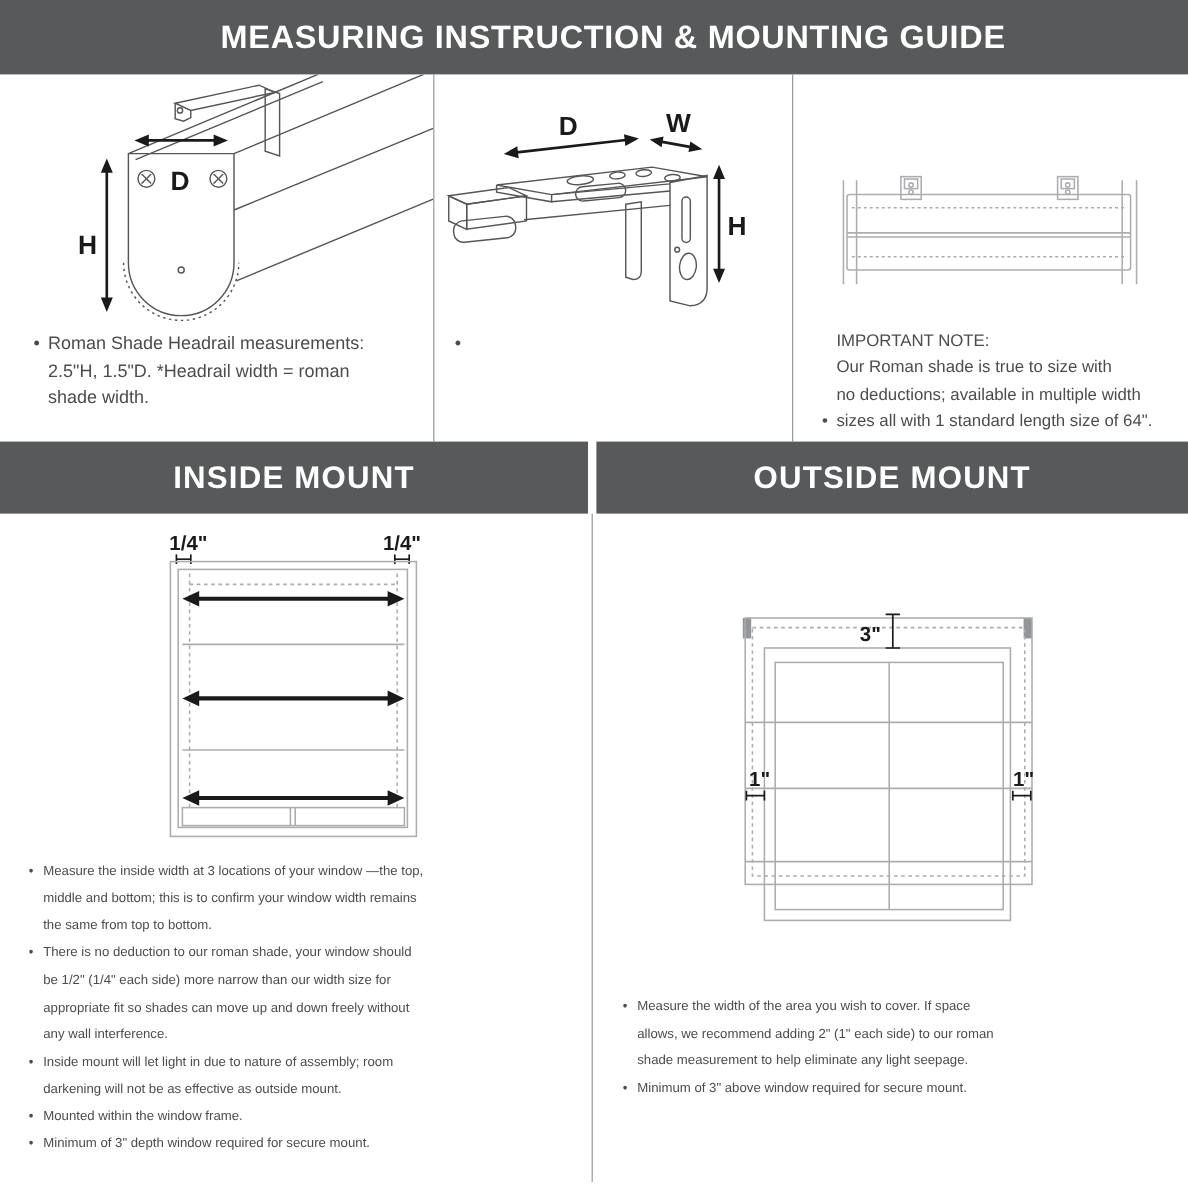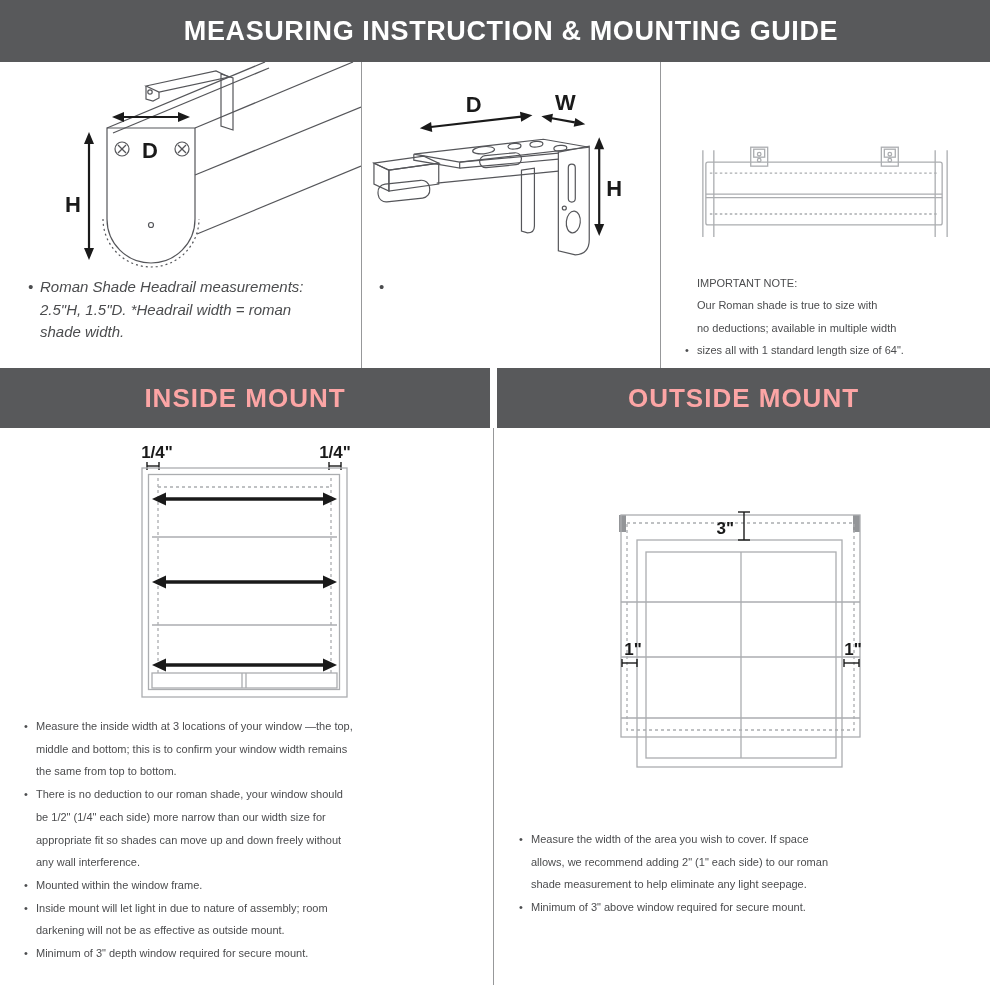--- a/index.html
+++ b/index.html
@@ -15,21 +15,21 @@
   .vdiv{position:absolute;width:1px;background:#97989a;}
   .panel{position:absolute;top:62px;height:306px;}
   .caption{position:absolute;display:flex;font-size:15px;line-height:22.5px;}
   .caption .dot{width:12px;flex:0 0 12px;}
   .caption .dot::before{content:"•";}
   .lines{white-space:pre-line;}
   .mount-bar{
     position:absolute;top:368px;height:60px;background:#58595b;
     display:flex;align-items:center;justify-content:center;
   }
-  .mount-title{color:#fca5a5;font-size:26px;font-weight:bold;letter-spacing:1px;}
+  .mount-title{color:#ffffff;font-size:26px;font-weight:bold;letter-spacing:1px;}
   .bcol{position:absolute;top:428px;height:562px;}
   .bullets{position:absolute;font-size:11px;line-height:22.7px;}
   .bullet-item{display:flex;}
   .bullet-item .dot{width:12px;flex:0 0 12px;}
   .bullet-item .dot::before{content:"•";}
   svg{display:block;}
   .lineart{stroke:#55565a;fill:none;stroke-width:1.2;}
   .lite{stroke:#abadb0;fill:none;stroke-width:1.3;}
   .blk{stroke:#1a1a1a;fill:none;}
   .fillblk{fill:#1a1a1a;stroke:none;}
@@ -70,21 +70,21 @@
     <line class="blk" x1="122" y1="55" x2="180" y2="55" stroke-width="2.2"></line>
     <polygon class="fillblk" points="112,55 124,50 124,60"></polygon>
     <polygon class="fillblk" points="190,55 178,50 178,60"></polygon>
     <text class="lbl" x="150" y="96" font-size="22" text-anchor="middle">D</text>
 
     <line class="blk" x1="89" y1="80" x2="89" y2="188" stroke-width="2.2"></line>
     <polygon class="fillblk" points="89,70 84,82 94,82"></polygon>
     <polygon class="fillblk" points="89,198 84,186 94,186"></polygon>
     <text class="lbl" x="73" y="150" font-size="22" text-anchor="middle">H</text>
   </svg>
-  <div class="caption" style="left:28px;top:214px;width:320px;font-style:italic;">
+  <div class="caption" style="left:28px;top:214px;width:320px;">
     <span class="dot"></span>
     <div class="lines">Roman Shade Headrail measurements:
 2.5"H, 1.5"D. *Headrail width = roman
 shade width.</div>
   </div>
 </div>
 <div class="vdiv" style="left:361px;top:62px;height:306px;"></div>
 
 <div class="panel" style="left:362px;width:298px;">
   <svg width="298" height="306" viewBox="0 0 299 306">
@@ -150,21 +150,21 @@
 
     <rect class="lite" x="90" y="85" width="17" height="19" fill="#ffffff" stroke-width="1.2"></rect>
     <rect class="lite" x="93" y="87" width="11" height="8" stroke-width="1"></rect>
     <circle class="lite" cx="98.5" cy="92" r="1.8" stroke-width="1"></circle>
     <circle class="lite" cx="98.5" cy="98" r="1.8" stroke-width="1"></circle>
     <rect class="lite" x="221" y="85" width="17" height="19" fill="#ffffff" stroke-width="1.2"></rect>
     <rect class="lite" x="224" y="87" width="11" height="8" stroke-width="1"></rect>
     <circle class="lite" cx="229.5" cy="92" r="1.8" stroke-width="1"></circle>
     <circle class="lite" cx="229.5" cy="98" r="1.8" stroke-width="1"></circle>
   </svg>
-  <div class="caption" style="left:24px;top:210px;width:300px;font-size:11px;line-height:22.4px;align-items:flex-end;">
+  <div class="caption" style="left:24px;top:210px;width:300px;font-size:14px;line-height:22.4px;align-items:flex-end;">
     <span class="dot"></span>
     <div class="lines">IMPORTANT NOTE:
 Our Roman shade is true to size with
 no deductions; available in multiple width
 sizes all with 1 standard length size of 64".</div>
   </div>
 </div>
 
 <div class="mount-bar" style="left:0;width:490px;">
   <div class="mount-title">INSIDE MOUNT</div>
@@ -224,26 +224,26 @@
       </div>
     <div class="bullet-item">
         <span class="dot"></span>
         <span class="lines">There is no deduction to our roman shade, your window should
 be 1/2" (1/4" each side) more narrow than our width size for
 appropriate fit so shades can move up and down freely without
 any wall interference.</span>
       </div>
     <div class="bullet-item">
         <span class="dot"></span>
-        <span class="lines">Mounted within the window frame.</span>
-      </div>
-    <div class="bullet-item">
-        <span class="dot"></span>
         <span class="lines">Inside mount will let light in due to nature of assembly; room
 darkening will not be as effective as outside mount.</span>
+      </div>
+    <div class="bullet-item">
+        <span class="dot"></span>
+        <span class="lines">Mounted within the window frame.</span>
       </div>
     <div class="bullet-item">
         <span class="dot"></span>
         <span class="lines">Minimum of 3" depth window required for secure mount.</span>
       </div>
   </div>
 </div>
 
 <div class="bcol" style="left:494px;width:496px;">
   <svg width="495" height="395" viewBox="0 0 495 395" style="position:absolute;left:0;top:0;">

